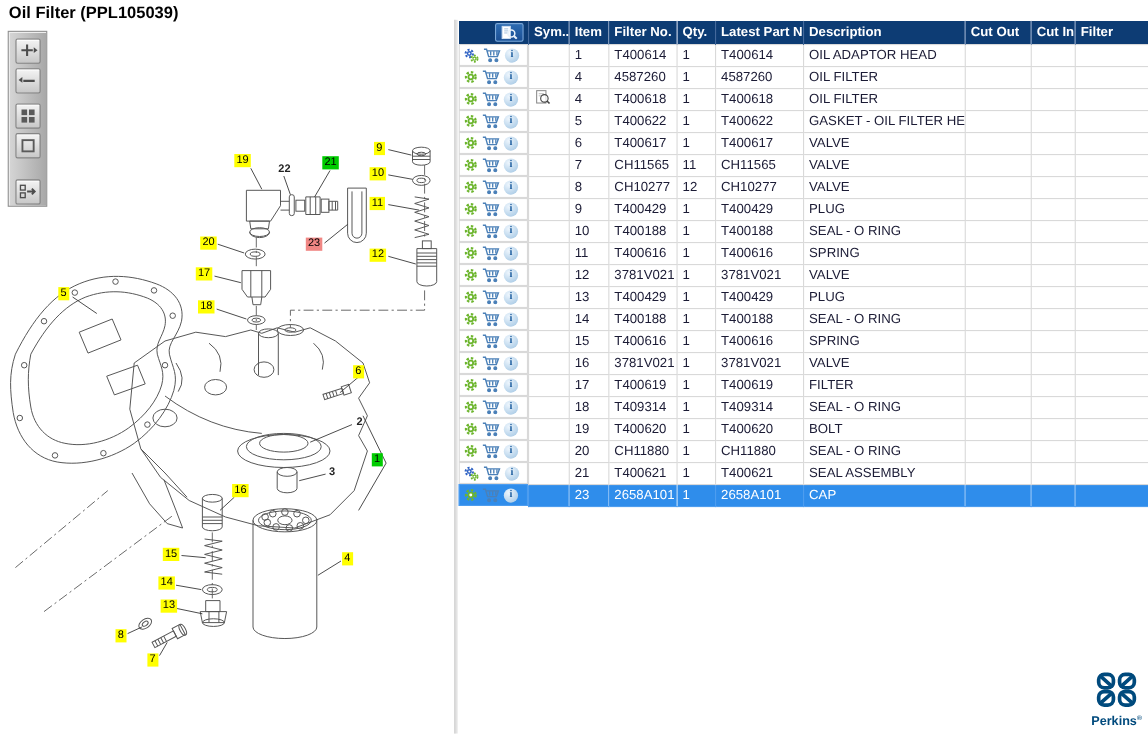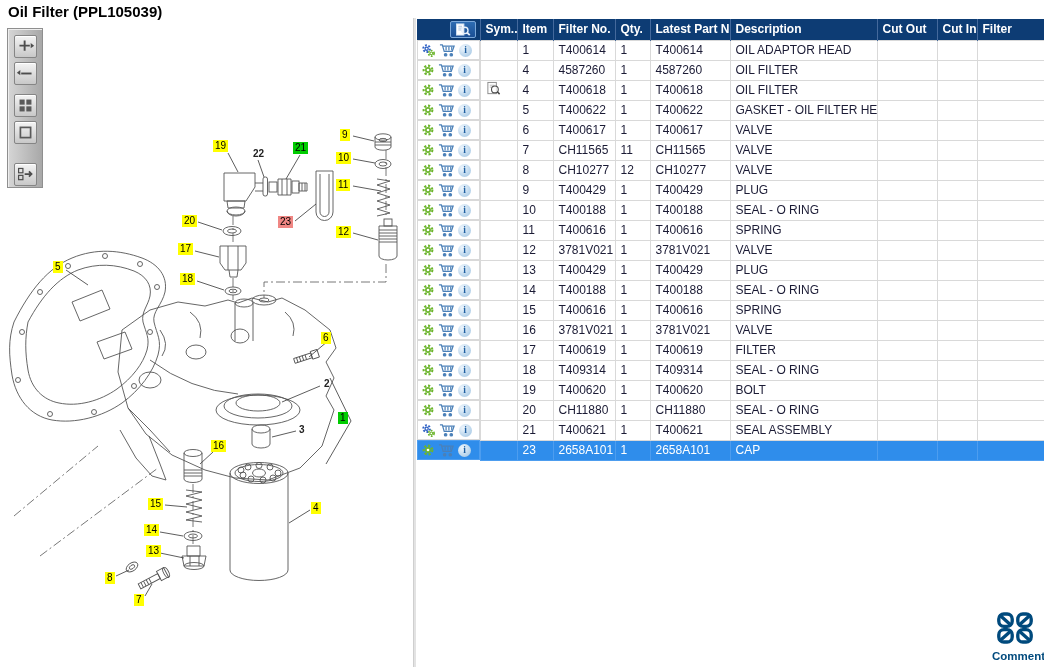--- a/index.html
+++ b/index.html
@@ -917,16 +917,16 @@
   <div class="logo">
     <svg width="38" height="34" viewBox="0 0 34 30">
       <g stroke="#004a7d" stroke-width="3" fill="none" stroke-linecap="round">
         <rect x="2.5" y="2.5" width="12" height="11" rx="4.5"></rect>
         <rect x="19.5" y="2.5" width="12" height="11" rx="4.5"></rect>
         <rect x="2.5" y="16.5" width="12" height="11" rx="4.5"></rect>
         <rect x="19.5" y="16.5" width="12" height="11" rx="4.5"></rect>
         <path d="M13,12 L4,4 M21,12 L30,4 M13,18 L4,26 M21,18 L30,26"></path>
       </g>
     </svg>
-    <div class="logo-text"><span>Comment</span><sup>®</sup></div>
+    <div class="logo-text"><span>Perkins</span><sup>®</sup></div>
   </div>
 
 </div>
 
 </body></html>

